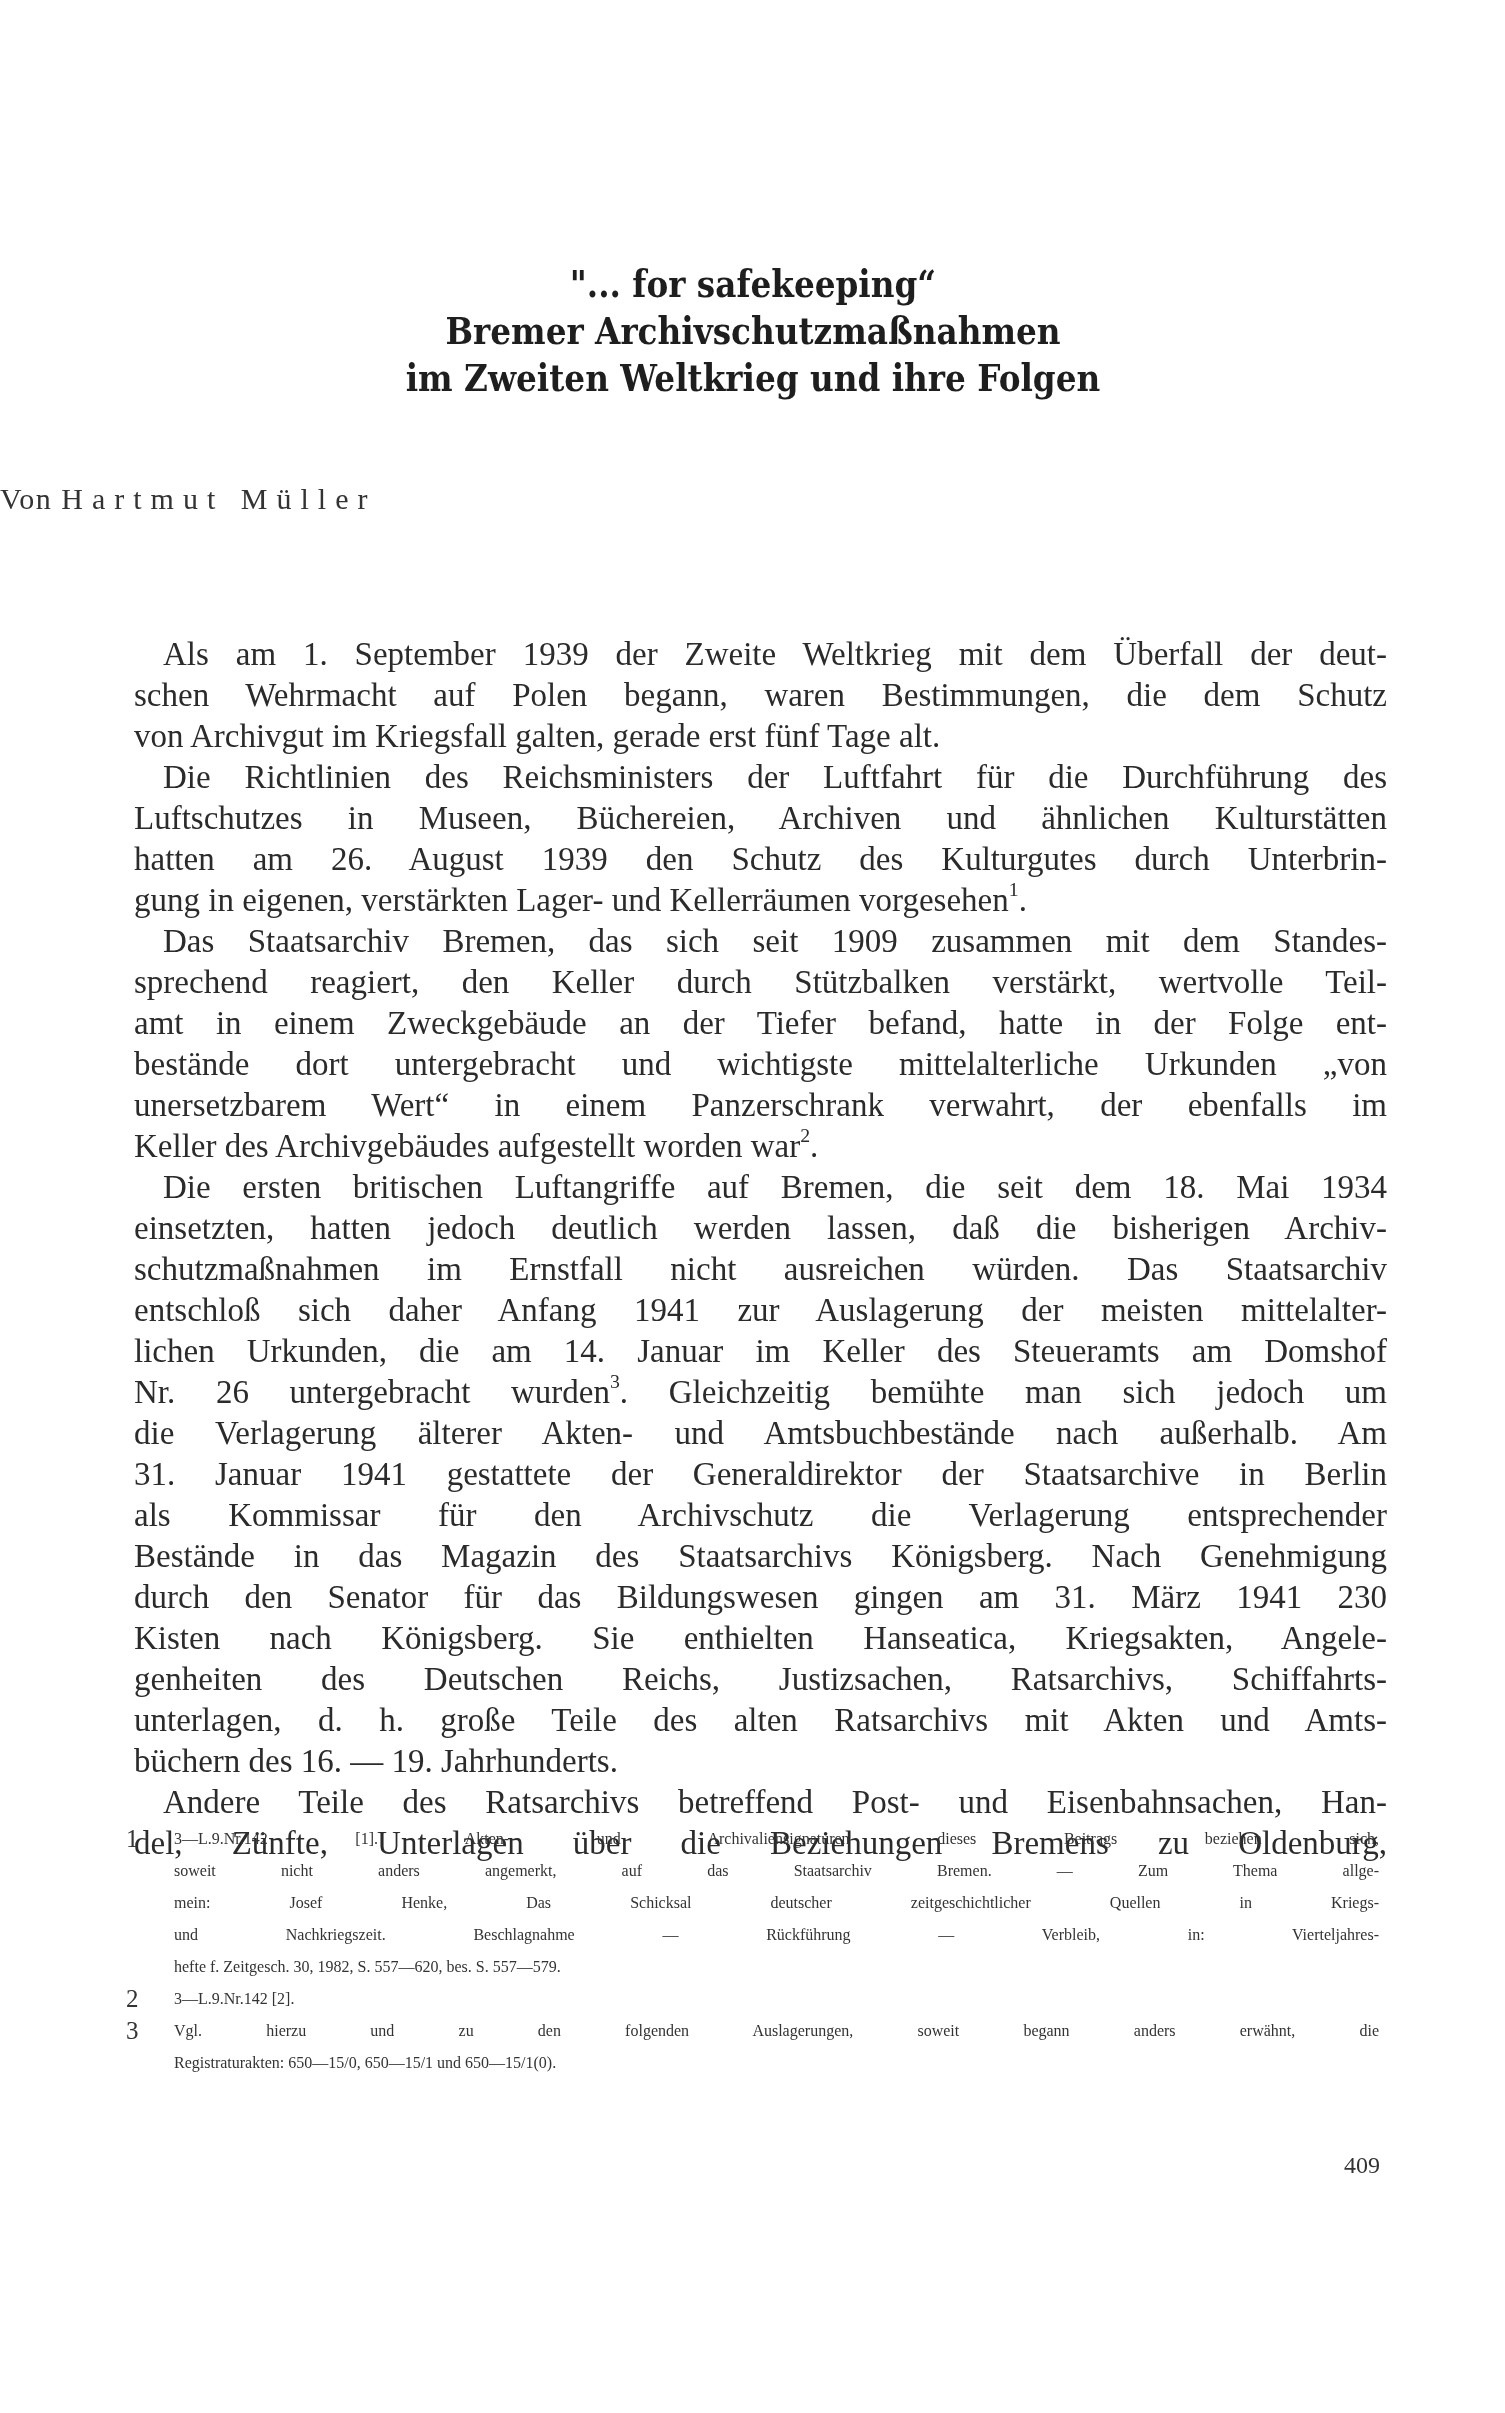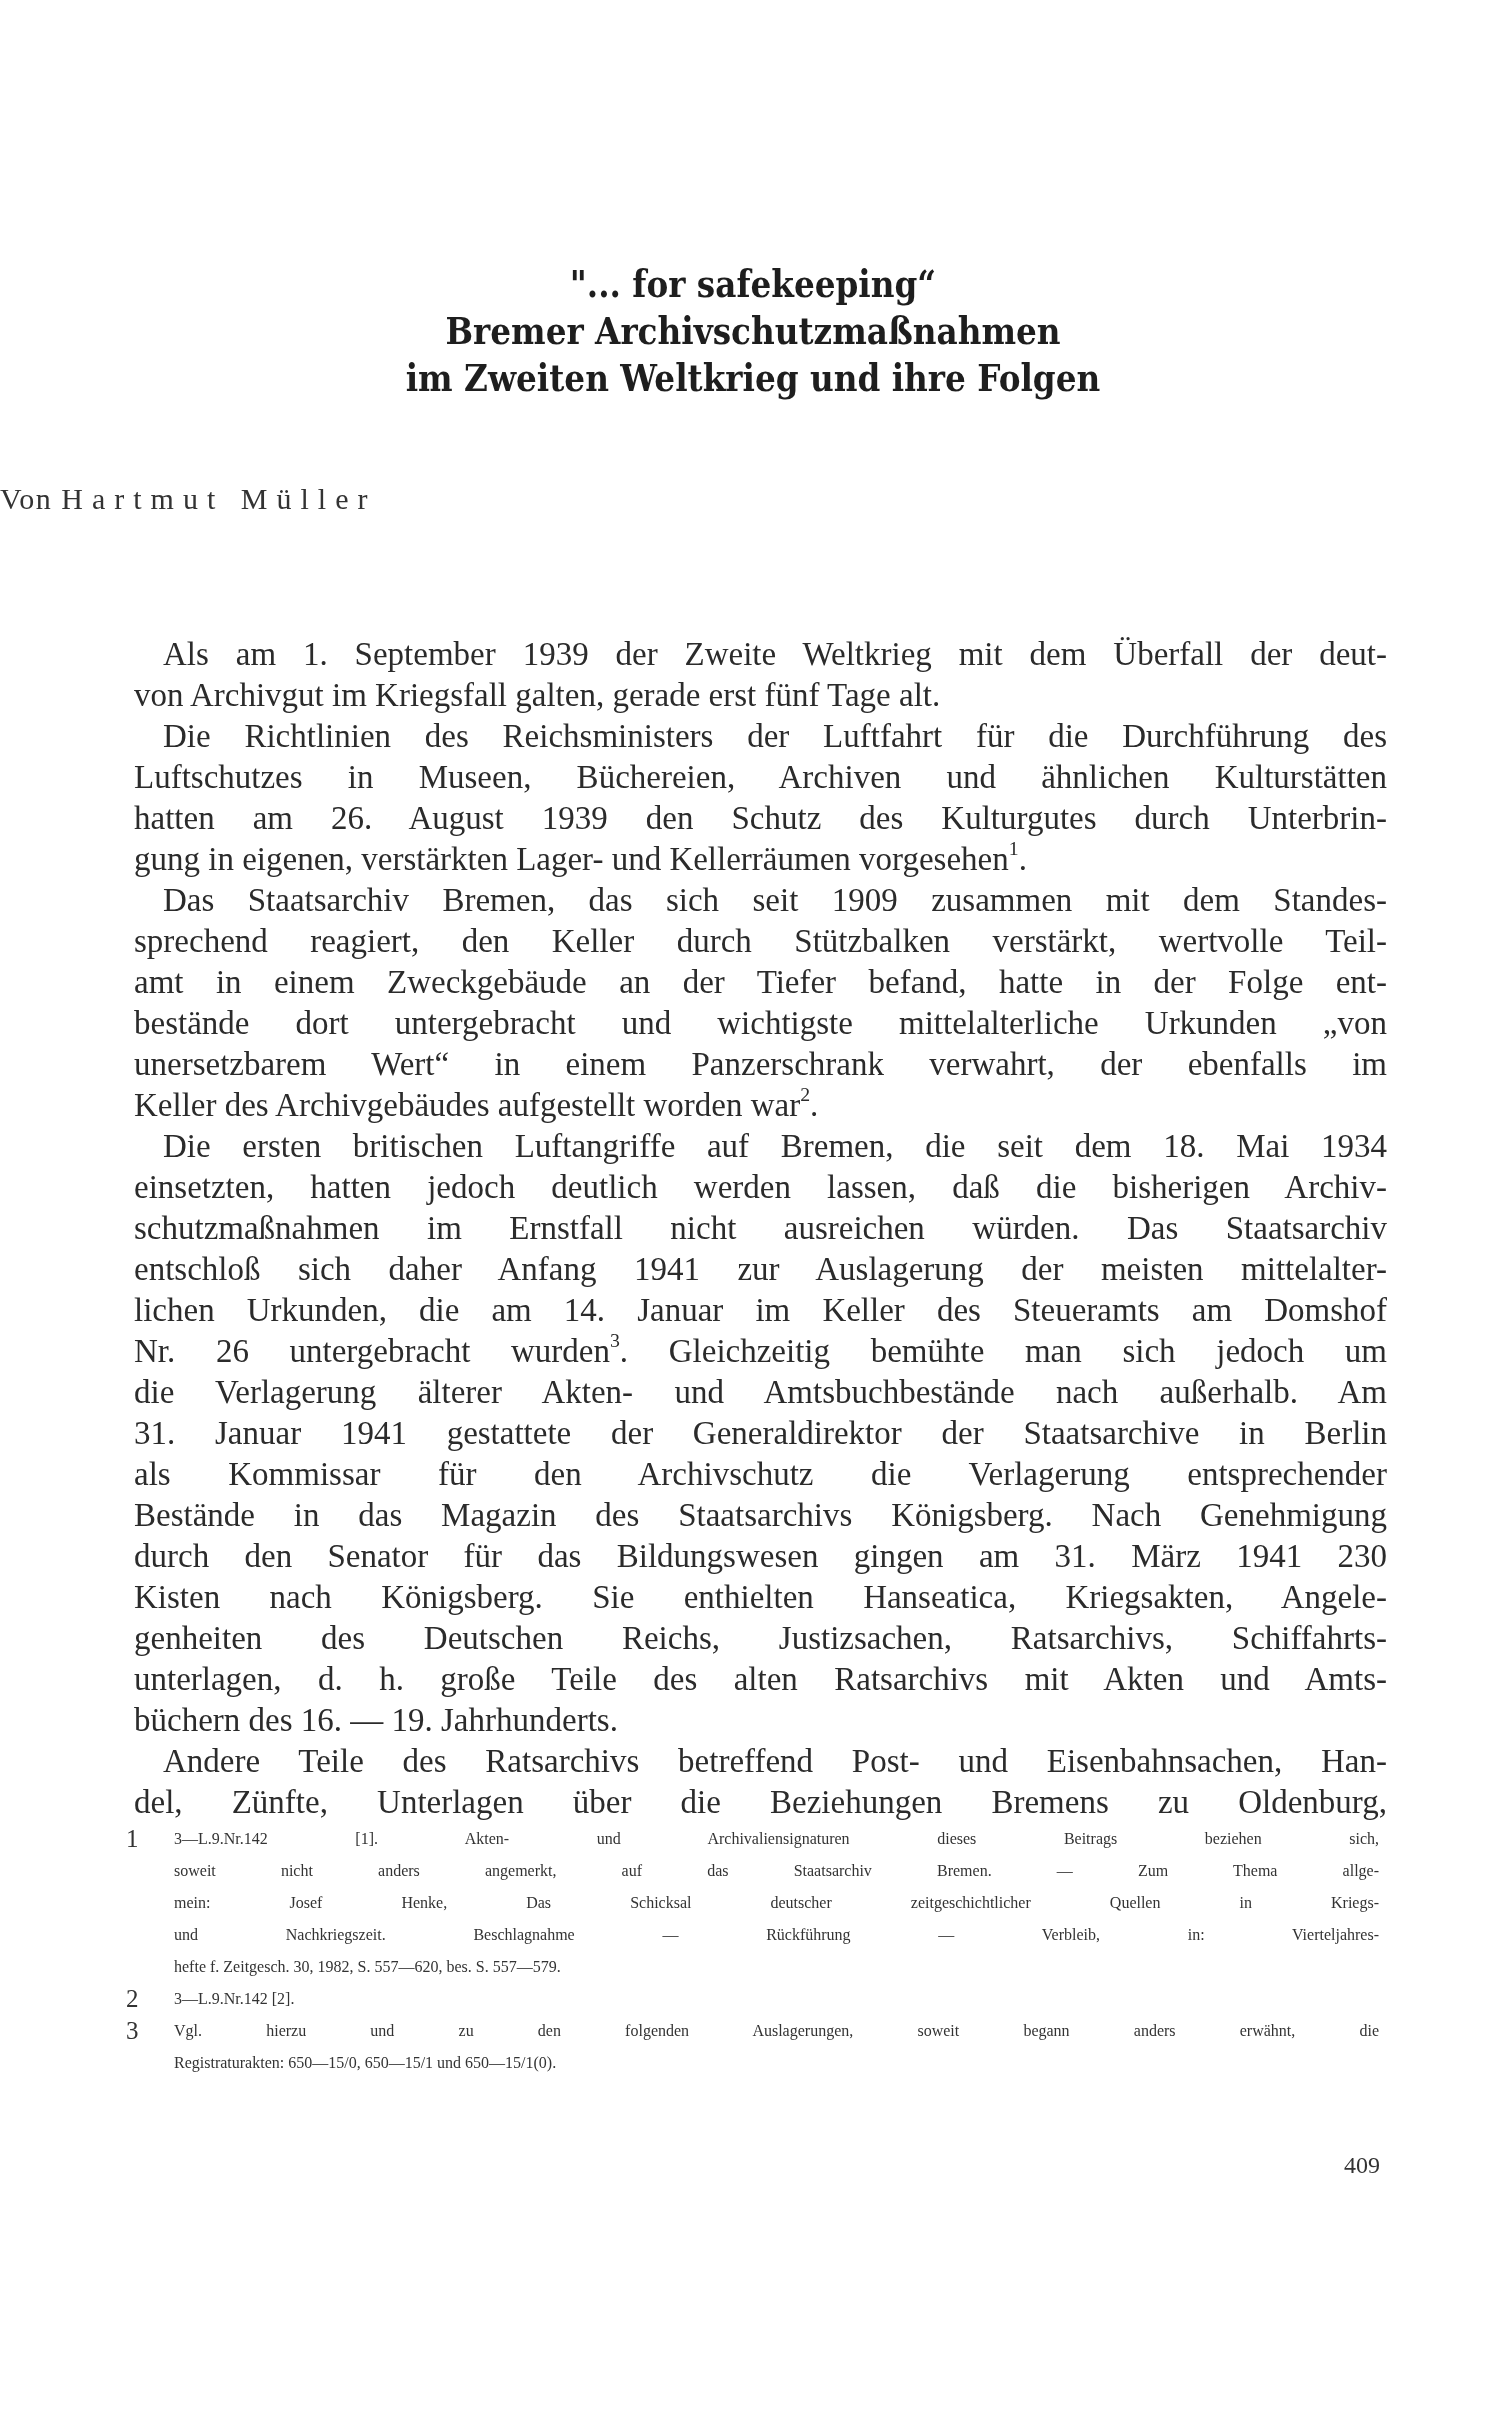--- a/index.html
+++ b/index.html
@@ -40,20 +40,21 @@
     <div class="title-line">im Zweiten Weltkrieg und ihre Folgen</div>
   </div>
 
   <div class="author">
     <span>Von</span>
     <span class="spaced">Hartmut Müller</span>
   </div>
 
   <div class="body-text" id="body-text">
       <div class="body-line indent">Als am 1. September 1939 der Zweite Weltkrieg mit dem Überfall der deut-</div>
+      <div class="body-line">schen Wehrmacht auf Polen begann, waren Bestimmungen, die dem Schutz</div>
       <div class="body-line last">von Archivgut im Kriegsfall galten, gerade erst fünf Tage alt.</div>
       <div class="body-line indent">Die Richtlinien des Reichsministers der Luftfahrt für die Durchführung des</div>
       <div class="body-line">Luftschutzes in Museen, Büchereien, Archiven und ähnlichen Kulturstätten</div>
       <div class="body-line">hatten am 26. August 1939 den Schutz des Kulturgutes durch Unterbrin-</div>
       <div class="body-line last">gung in eigenen, verstärkten Lager- und Kellerräumen vorgesehen<sup>1</sup>.</div>
       <div class="body-line indent">Das Staatsarchiv Bremen, das sich seit 1909 zusammen mit dem Standes-</div>
       <div class="body-line">sprechend reagiert, den Keller durch Stützbalken verstärkt, wertvolle Teil-</div>
       <div class="body-line">amt in einem Zweckgebäude an der Tiefer befand, hatte in der Folge ent-</div>
       <div class="body-line">bestände dort untergebracht und wichtigste mittelalterliche Urkunden „von</div>
       <div class="body-line">unersetzbarem Wert“ in einem Panzerschrank verwahrt, der ebenfalls im</div>

